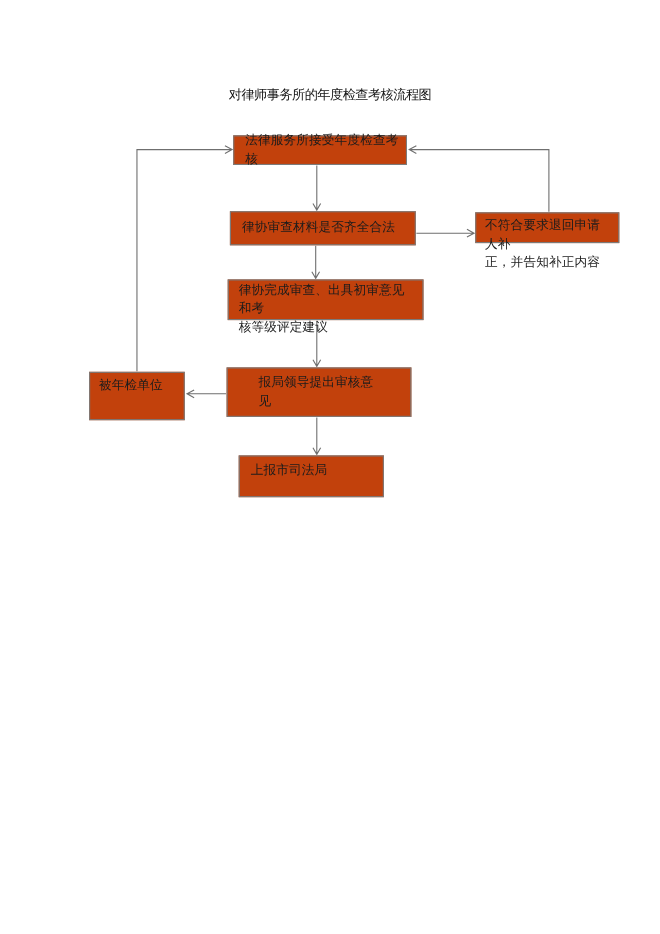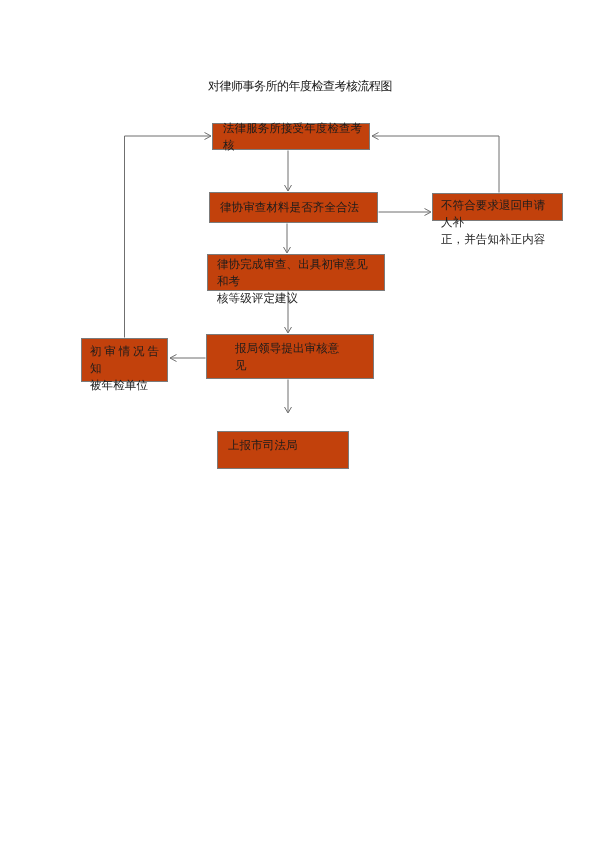--- a/index.html
+++ b/index.html
@@ -53,21 +53,21 @@
   .node .line { display: block; }
   .node-vcenter {
     display: flex;
     align-items: center;
     padding-left: 10px;
   }
   .node-accept { left: 212px; top: 123px; width: 158px; height: 27px; }
   .node-review { left: 209px; top: 192px; width: 169px; height: 31px; }
   .node-opinion { left: 207px; top: 254px; width: 178px; height: 37px; padding: 1px 9px; }
   .node-leader { left: 206px; top: 334px; width: 168px; height: 45px; padding: 5px 28px; }
-  .node-report { left: 217px; top: 414px; width: 132px; height: 38px; padding: 5px 10px; margin-top: 17px; }
+  .node-report { left: 217px; top: 414px; width: 132px; height: 38px; padding: 5px 10px; }
   .node-notify { left: 81px;  top: 338px; width: 87px;  height: 44px; padding: 4px 8px; }
   .node-reject { left: 432px; top: 193px; width: 131px; height: 28px; padding: 3px 8px; }
   .justify-line {
     text-align: justify;
     text-align-last: justify;
   }
 </style>
 </head>
 <body>
 
@@ -101,21 +101,20 @@
 
   <div class="node node-leader">
     <span class="line">报局领导提出审核意见</span>
   </div>
 
   <div class="node node-report">
     <span class="line">上报市司法局</span>
   </div>
 
   <div class="node node-notify">
-    <span class="line justify-line">初审情况告知</span>
     <span class="line">被年检单位</span>
   </div>
 
   <div class="node node-reject">
     <span class="line">不符合要求退回申请人补</span>
     <span class="line">正，并告知补正内容</span>
   </div>
 
 </div>
 

